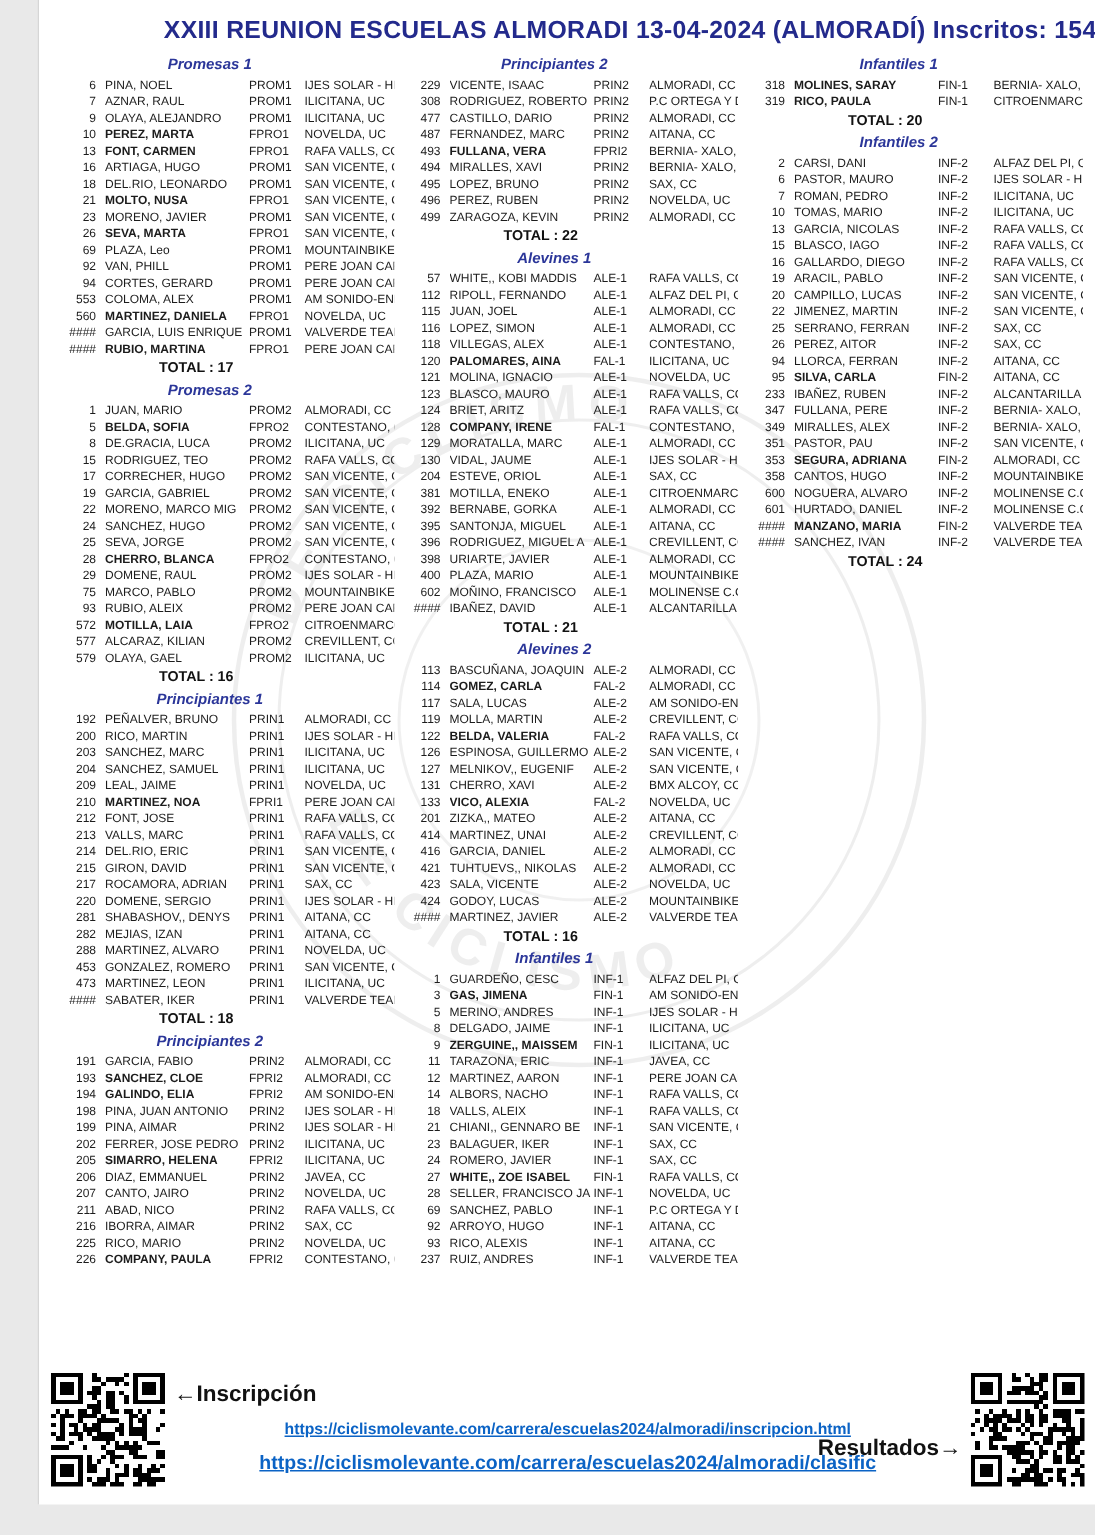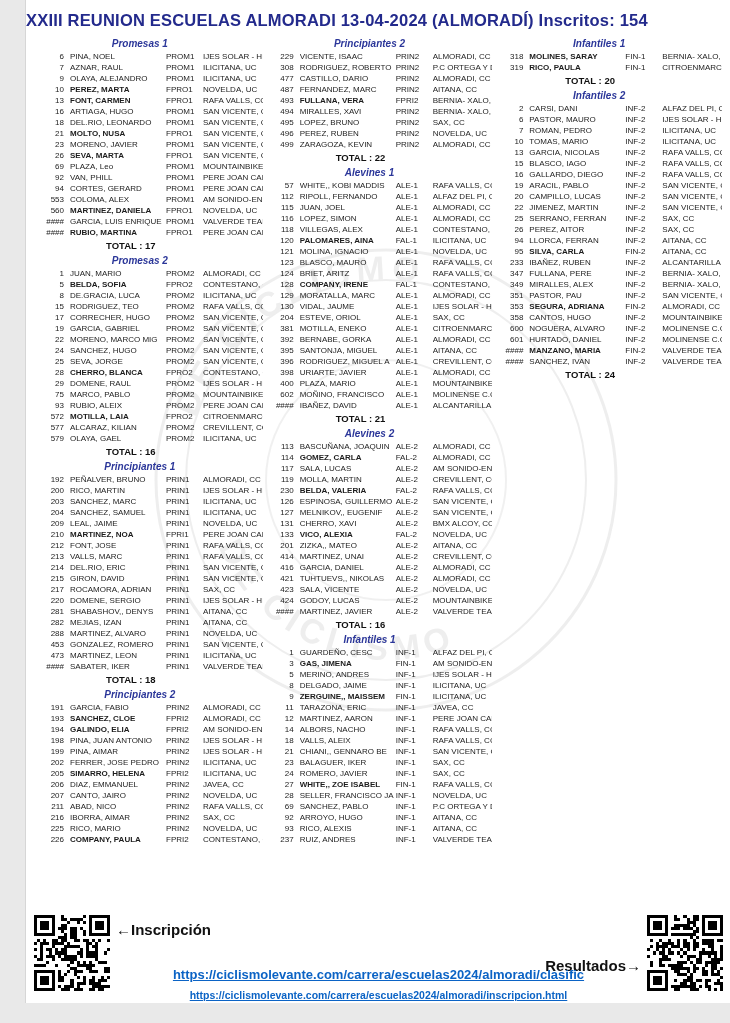--- a/index.html
+++ b/index.html
@@ -1,18 +1,18 @@
 <!DOCTYPE html>
 <html><head>
 <meta charset="utf-8">
 <style>
   html,body{margin:0;padding:0;}
   body{width:730px;height:1023px;background:#e9e9e9;font-family:"Liberation Sans",sans-serif;overflow:hidden;position:relative;}
   .page{position:absolute;left:25px;top:0;width:705px;height:1003px;background:#ffffff;border-left:1px solid #d6d6d6;}
-  .title{ text-align:left;font-weight:bold;font-size:16.5px;color:#232a8c;padding-top:11px;letter-spacing:.2px;}
+  .title{ text-align:right;font-weight:bold;font-size:16.5px;color:#232a8c;padding-top:11px;letter-spacing:.2px;}
   .columns{display:flex;padding:4px 6px 0 10px;position:relative;z-index:2;}
   .col{width:33.33%;min-width:0;padding:0 3px;}
   .sec-title{color:#2b3699;font-weight:bold;font-style:italic;font-size:10px;text-align:center;margin:4px 22px 2px 0;}
   .row{display:flex;font-size:8px;line-height:11px;white-space:nowrap;overflow:hidden;color:#1c1c1c;}
   .num{width:25px;text-align:right;margin-right:6px;flex:none;}
   .nm{width:96px;flex:none;overflow:hidden;}
   .b{font-weight:bold;}
   .cat{width:37px;flex:none;}
   .club{flex:1;overflow:hidden;}
   .total{font-size:9.5px;font-weight:bold;text-align:center;margin:2px 40px 2px 0;color:#111;}
@@ -21,21 +21,21 @@
   .qr{position:absolute;width:76px;height:76px;}
   .qr svg{width:100%;height:100%;display:block;}
   .qr-left{left:8px;top:4px;}
   .qr-right{right:8px;top:4px;}
   .f-label{position:absolute;font-weight:bold;font-size:15px;color:#111;top:10px;}
   .lbl-insc{left:90px;}
   .lbl-enl{left:0;width:100%;text-align:center;}
   .lbl-res{right:90px;margin-top:36px;}
   .f-link{position:absolute;width:100%;text-align:center;}
   .link{color:#0b63c5;text-decoration:underline;font-weight:bold;}
-  .link1{top:36px;font-size:10.5px;margin-top:42px;}
+  .link1{top:36px;font-size:10.5px;}
   .link2{top:56px;font-size:13px;}
 </style>
 </head>
 <body>
 
 <div class="page">
 
   <svg class="watermark" width="520" height="660" viewBox="0 0 520 660">
     <defs>
       <path id="wm-arc-top" d="M 60 330 A 200 200 0 0 1 460 330"></path>
@@ -652,21 +652,21 @@
           <span class="cat">ALE-2</span>
           <span class="club">AM SONIDO-ENER</span>
         </div>
         <div class="row">
           <span class="num">119</span>
           <span class="nm">MOLLA, MARTIN</span>
           <span class="cat">ALE-2</span>
           <span class="club">CREVILLENT, CC</span>
         </div>
         <div class="row">
-          <span class="num">230</span>
+          <span class="num">122</span>
           <span class="nm b">BELDA, VALERIA</span>
           <span class="cat">FAL-2</span>
           <span class="club">RAFA VALLS, CC</span>
         </div>
         <div class="row">
           <span class="num">126</span>
           <span class="nm">ESPINOSA, GUILLERMO</span>
           <span class="cat">ALE-2</span>
           <span class="club">SAN VICENTE, CC</span>
         </div>

